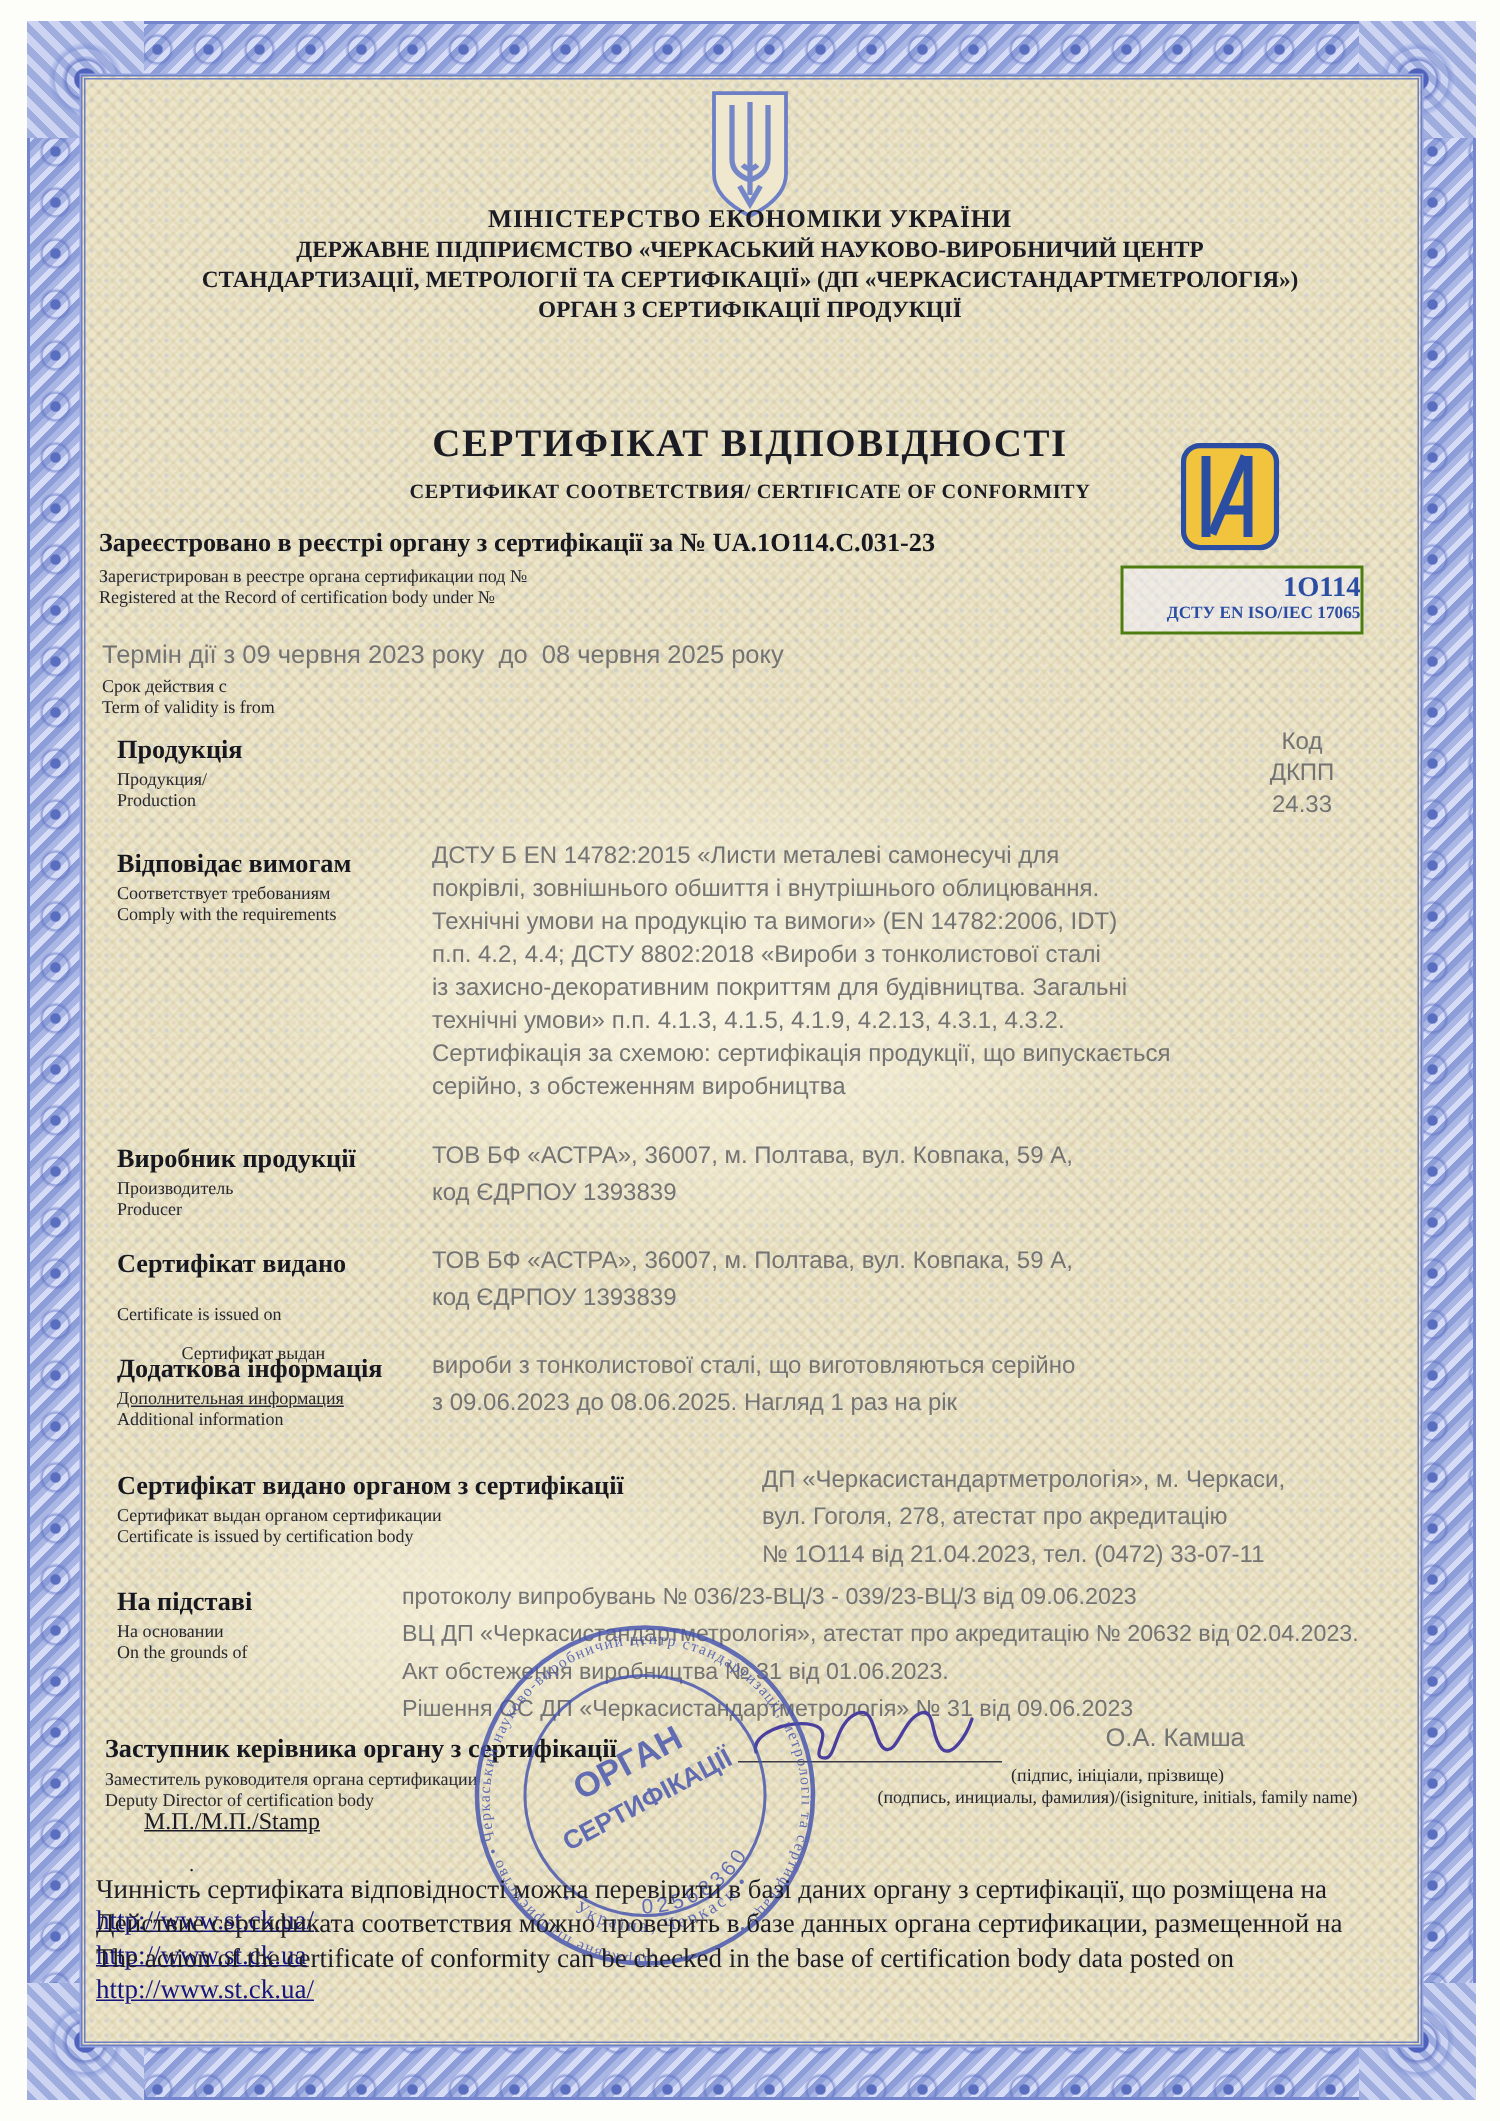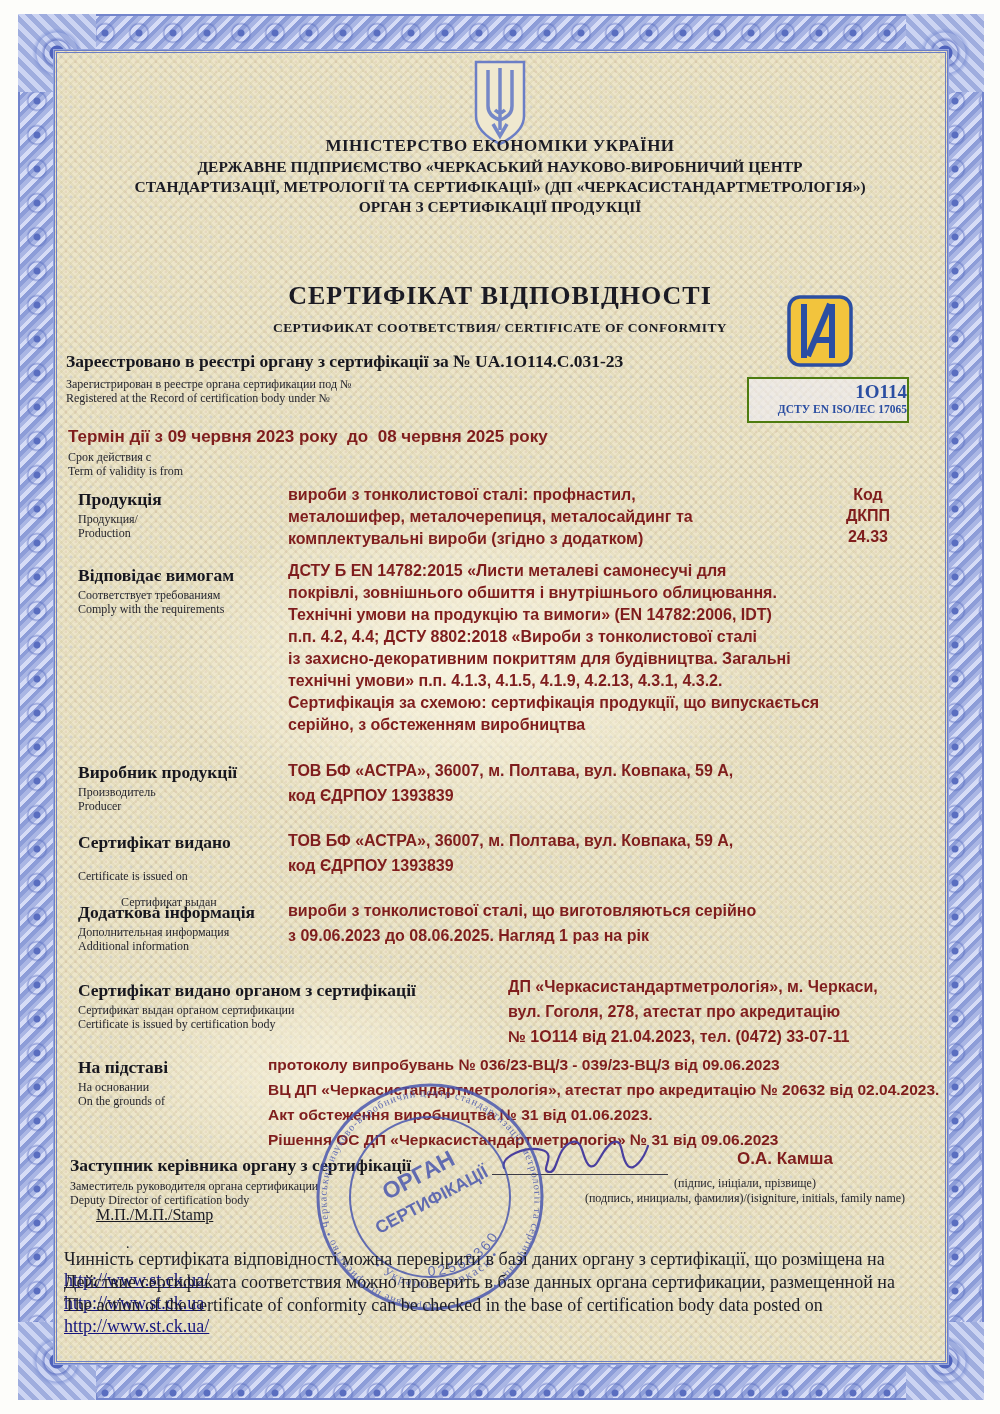--- a/index.html
+++ b/index.html
@@ -43,21 +43,21 @@
     border:3px double #6b7ec6;
     box-shadow:0 0 0 1px #93a3dd;
   }
 
   .content{position:absolute;inset:0;color:#1b1b24;}
   .abs{position:absolute;}
   .ctr{left:0;width:1000px;text-align:center;}
   .hser{font-family:"Liberation Serif",serif;font-weight:bold;}
   .lbl-h{font-family:"Liberation Serif",serif;font-weight:bold;font-size:17.5px;color:#17171f;}
   .lbl-s{font-family:"Liberation Serif",serif;font-size:12px;color:#26262e;line-height:14px;}
-  .val{font-family:"Liberation Sans",sans-serif;font-weight:bold;font-size:16px;line-height:22px;white-space:pre;color:#7f1d1d;}
+  .val{font-family:"Liberation Sans",sans-serif;font-weight:normal;font-size:16px;line-height:22px;white-space:pre;color:#737373;}
   .note{font-family:"Liberation Serif",serif;font-size:18px;color:#1d1d26;}
   .note a{color:#15157e;text-decoration:underline;}
   .acc-box{border:2px solid #4d7c0f;background:rgba(240,238,250,.55);text-align:right;color:#2b4ea2;}
 </style>
 </head>
 <body>
 
 <div class="page">
   <div class="band"></div>
   <div class="corner c-tl"></div>
@@ -105,23 +105,20 @@
     <div class="abs lbl-s" style="left:66px;top:377px;">Зарегистрирован в реестре органа сертификации под №</div>
     <div class="abs lbl-s" style="left:66px;top:391px;">Registered at the Record of certification body under №</div>
 
     <div class="abs val" style="left:68px;top:426px;font-size:17px;">Термін дії з 09 червня 2023 року  до  08 червня 2025 року</div>
     <div class="abs lbl-s" style="left:68px;top:450px;">Срок действия с</div>
     <div class="abs lbl-s" style="left:68px;top:464px;">Term of validity is from</div>
 
     <div class="abs lbl-h" style="left:78px;top:489px;">Продукція</div>
     <div class="abs lbl-s" style="left:78px;top:512px;">Продукция/</div>
     <div class="abs lbl-s" style="left:78px;top:526px;">Production</div>
-    <div class="abs val" style="left:288px;top:484px;">вироби з тонколистової сталі: профнастил,
-металошифер, металочерепиця, металосайдинг та
-комплектувальні вироби (згідно з додатком)</div>
     <div class="abs val" style="left:833px;top:484px;width:70px;text-align:center;">Код</div>
     <div class="abs val" style="left:833px;top:505px;width:70px;text-align:center;">ДКПП</div>
     <div class="abs val" style="left:833px;top:526px;width:70px;text-align:center;">24.33</div>
 
     <div class="abs lbl-h" style="left:78px;top:565px;">Відповідає вимогам</div>
     <div class="abs lbl-s" style="left:78px;top:588px;">Соответствует требованиям</div>
     <div class="abs lbl-s" style="left:78px;top:602px;">Comply with the requirements</div>
     <div class="abs val" style="left:288px;top:560px;">ДСТУ Б EN 14782:2015 «Листи металеві самонесучі для
 покрівлі, зовнішнього обшиття і внутрішнього облицювання.
 Технічні умови на продукцію та вимоги» (EN 14782:2006, IDT)
@@ -137,21 +134,21 @@
     <div class="abs val" style="left:288px;top:758px;line-height:25px;">ТОВ БФ «АСТРА», 36007, м. Полтава, вул. Ковпака, 59 А,
 код ЄДРПОУ 1393839</div>
 
     <div class="abs lbl-h" style="left:78px;top:832px;">Сертифікат видано</div>
     <div class="abs lbl-s" style="left:78px;top:895px;margin-left:43px;">Сертификат выдан</div>
     <div class="abs lbl-s" style="left:78px;top:869px;">Certificate is issued on</div>
     <div class="abs val" style="left:288px;top:828px;line-height:25px;">ТОВ БФ «АСТРА», 36007, м. Полтава, вул. Ковпака, 59 А,
 код ЄДРПОУ 1393839</div>
 
     <div class="abs lbl-h" style="left:78px;top:902px;">Додаткова інформація</div>
-    <div class="abs lbl-s" style="left:78px;top:925px;">Дополнительная информация</div>
+    <div class="abs lbl-s" style="left:78px;top:925px;text-decoration:underline;">Дополнительная информация</div>
     <div class="abs lbl-s" style="left:78px;top:939px;">Additional information</div>
     <div class="abs val" style="left:288px;top:898px;line-height:25px;">вироби з тонколистової сталі, що виготовляються серійно
 з 09.06.2023 до 08.06.2025. Нагляд 1 раз на рік</div>
 
     <div class="abs lbl-h" style="left:78px;top:980px;">Сертифікат видано органом з сертифікації</div>
     <div class="abs lbl-s" style="left:78px;top:1003px;">Сертификат выдан органом сертификации</div>
     <div class="abs lbl-s" style="left:78px;top:1017px;">Certificate is issued by certification body</div>
     <div class="abs val" style="left:508px;top:974px;line-height:25px;">ДП «Черкасистандартметрологія», м. Черкаси,
 вул. Гоголя, 278, атестат про акредитацію
 № 1О114 від 21.04.2023, тел. (0472) 33-07-11</div>

